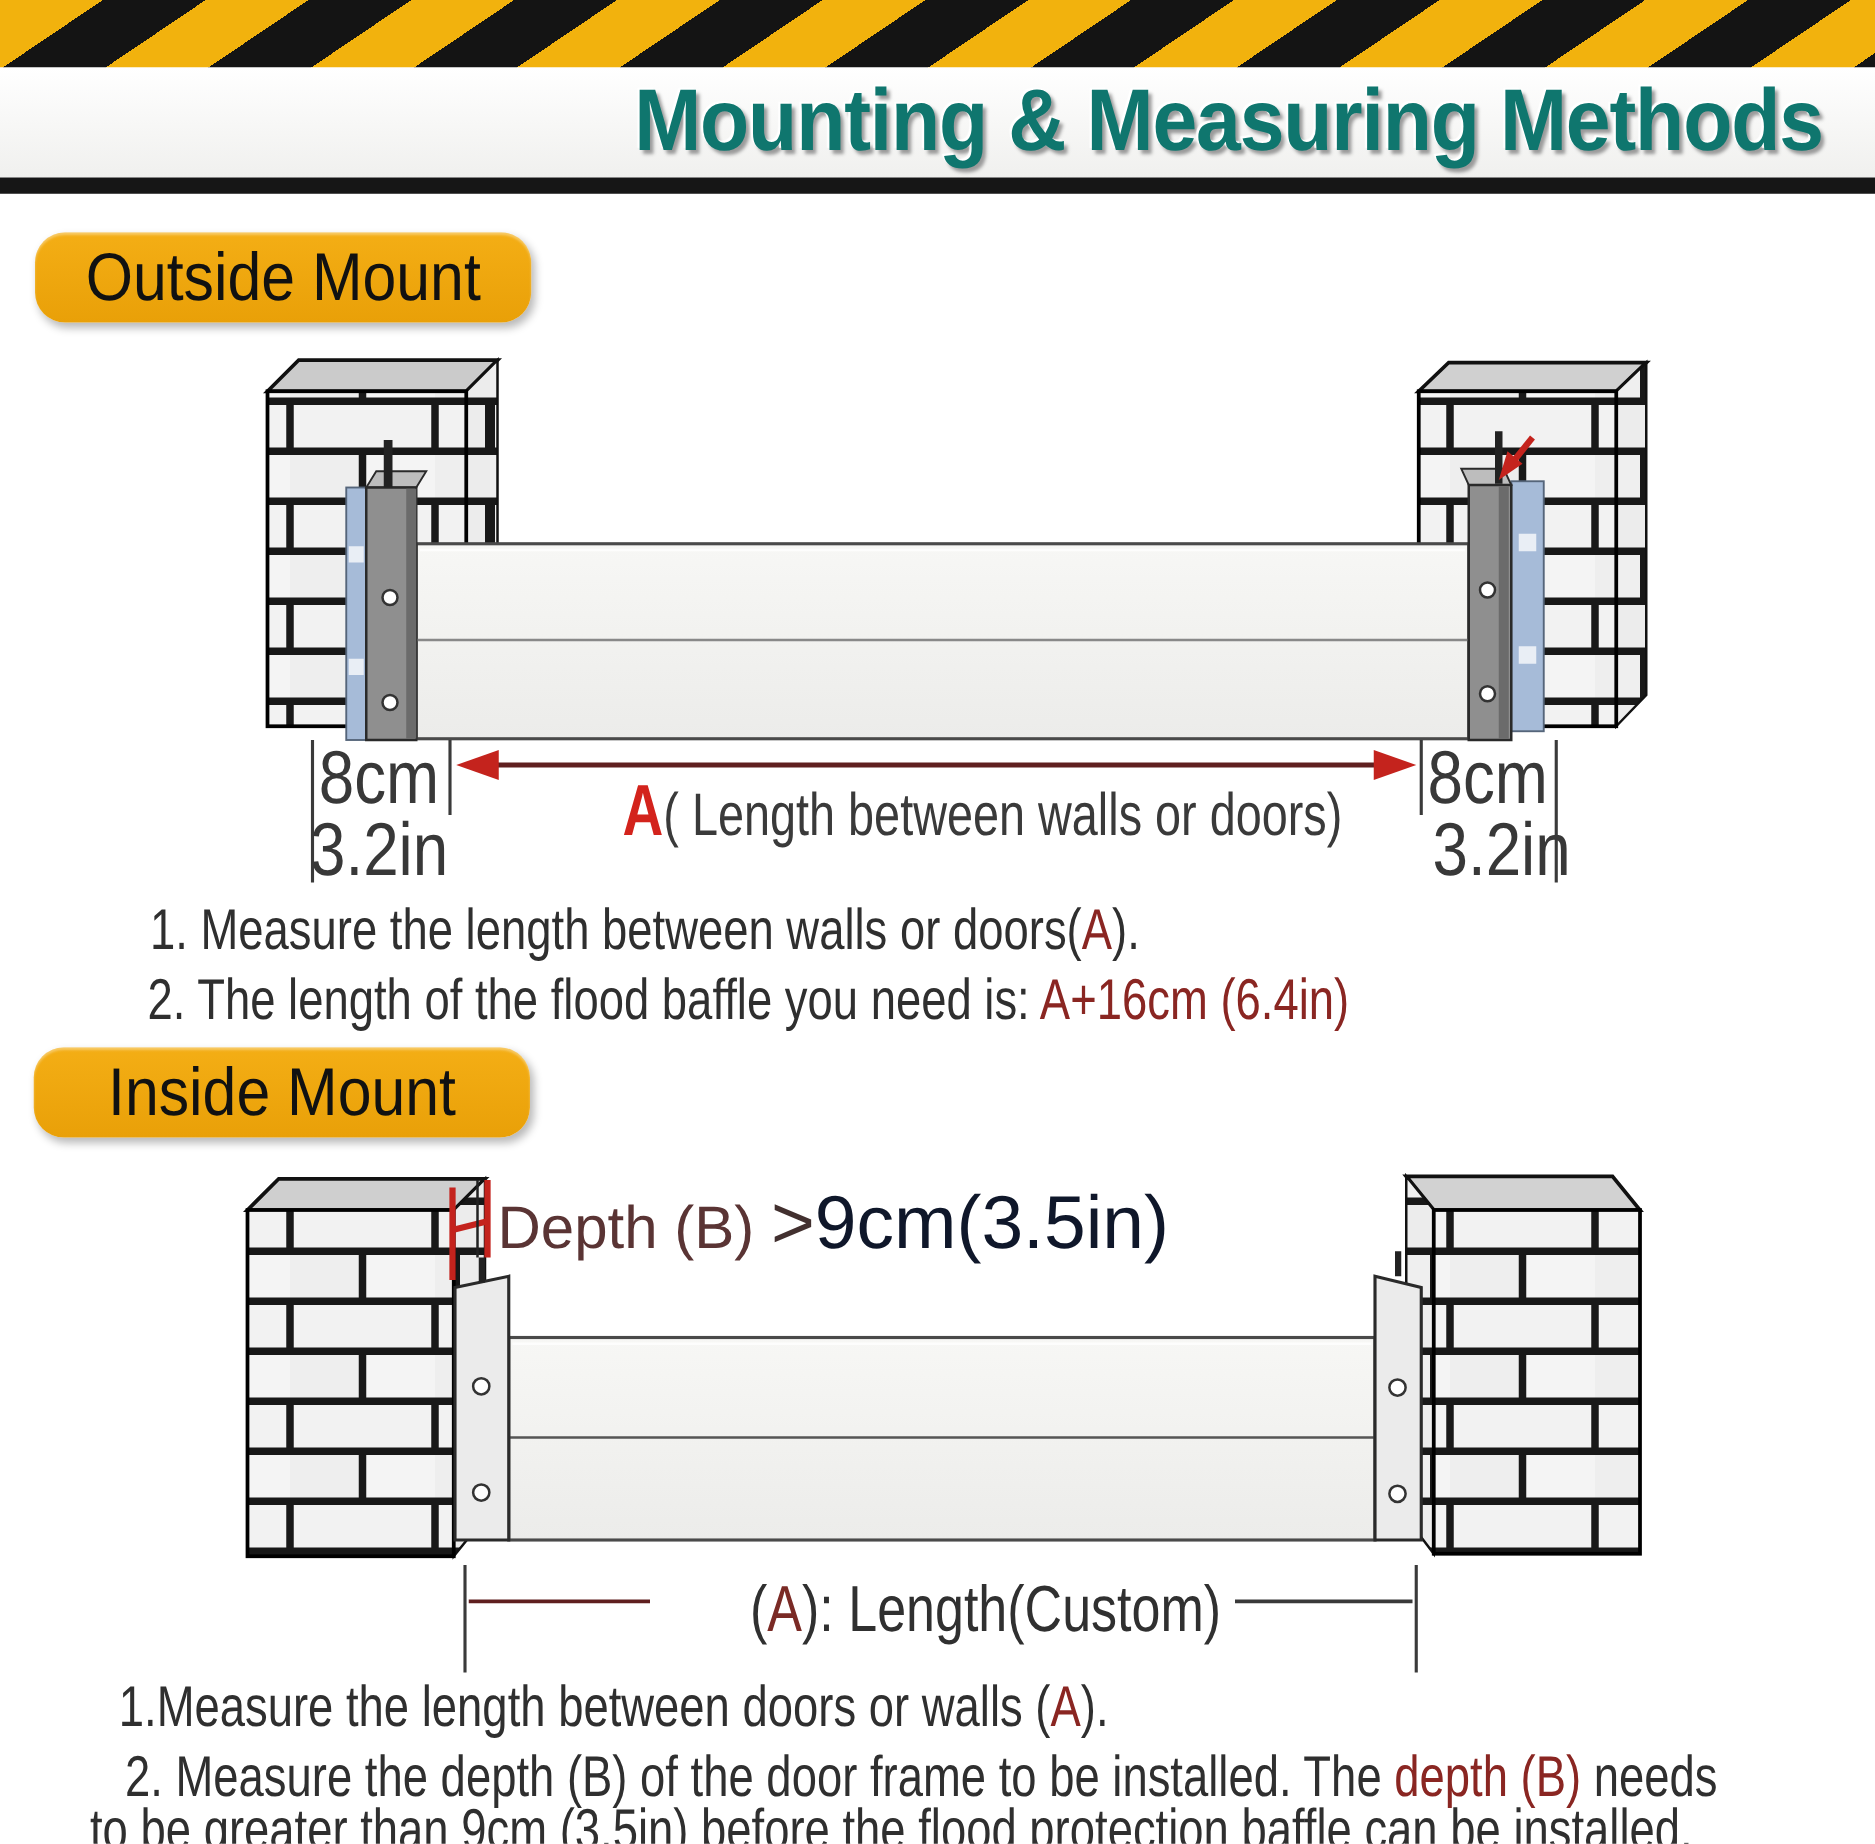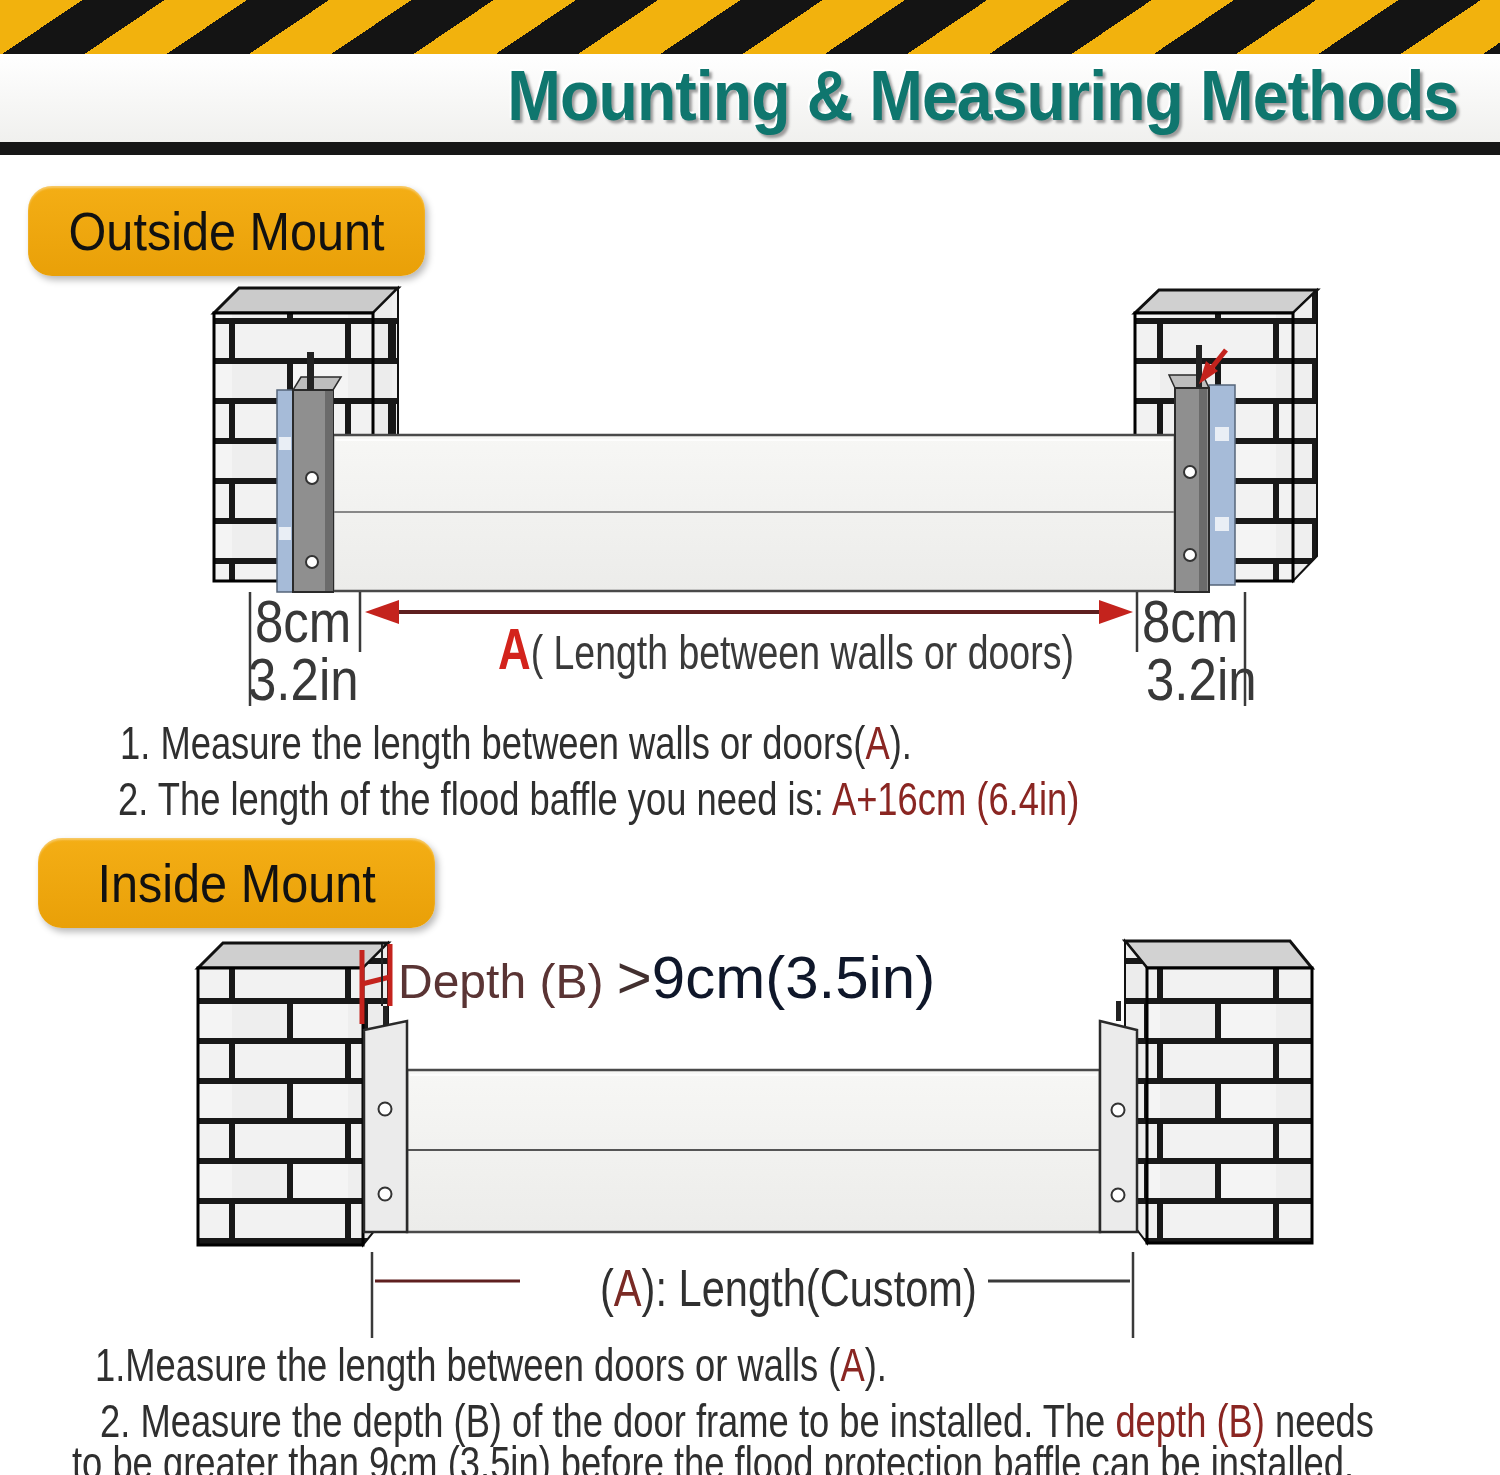--- a/index.html
+++ b/index.html
@@ -13,27 +13,27 @@
     box-shadow:0 2px 4px rgba(0,0,0,.35);}
   .title-band{position:absolute;top:54px;left:0;width:1500px;height:88px;
     background:linear-gradient(180deg,#ffffff,#f0f0ee);}
   .page-title{position:absolute;top:56px;left:0;width:1500px;text-align:right;margin:0;
     font-size:70px;font-weight:700;letter-spacing:-1px;color:#0f766e;white-space:nowrap;}
   .page-title span{display:inline-block;transform:scaleX(.92);
     text-shadow:-2px -2px 1px #ffffff,3px 3px 3px #9a9a9a;}
   .header-bar{position:absolute;top:142px;left:0;width:1500px;height:13px;background:#161616;}
 
   
-  .chip{position:absolute;width:397px;height:90px;border-radius:24px;
+  .chip{position:absolute;width:397px;height:72px;border-radius:24px;
     background:linear-gradient(180deg,#f4ae15,#e9a008);
     box-shadow:3px 4px 7px rgba(0,0,0,.28), inset 0 2px 2px rgba(255,255,255,.35);
     display:flex;align-items:center;justify-content:center;color:#111;}
   .chip span{font-size:54px;display:inline-block;transform:scaleX(.9);white-space:nowrap;}
   .chip.outside{left:28px;top:186px;}
-  .chip.inside{left:27px;top:838px;margin-left:11px;}
+  .chip.inside{left:27px;top:838px;}
 
   
   .m-label{position:absolute;font-size:60px;color:#383838;white-space:nowrap;
     transform:scaleX(.85);transform-origin:left top;line-height:1;}
   .arrow-label{position:absolute;left:498px;top:620px;white-space:nowrap;
     transform:scaleX(.78);transform-origin:left top;line-height:1;}
   .arrow-label .big-a{font-size:58px;font-weight:700;color:#d3231c;}
   .arrow-label .rest{font-size:48px;color:#3a3a3a;}
   .instr{position:absolute;font-size:46px;color:#2f2f2f;white-space:nowrap;
     transform:scaleX(.79);transform-origin:left top;line-height:1.18;}

